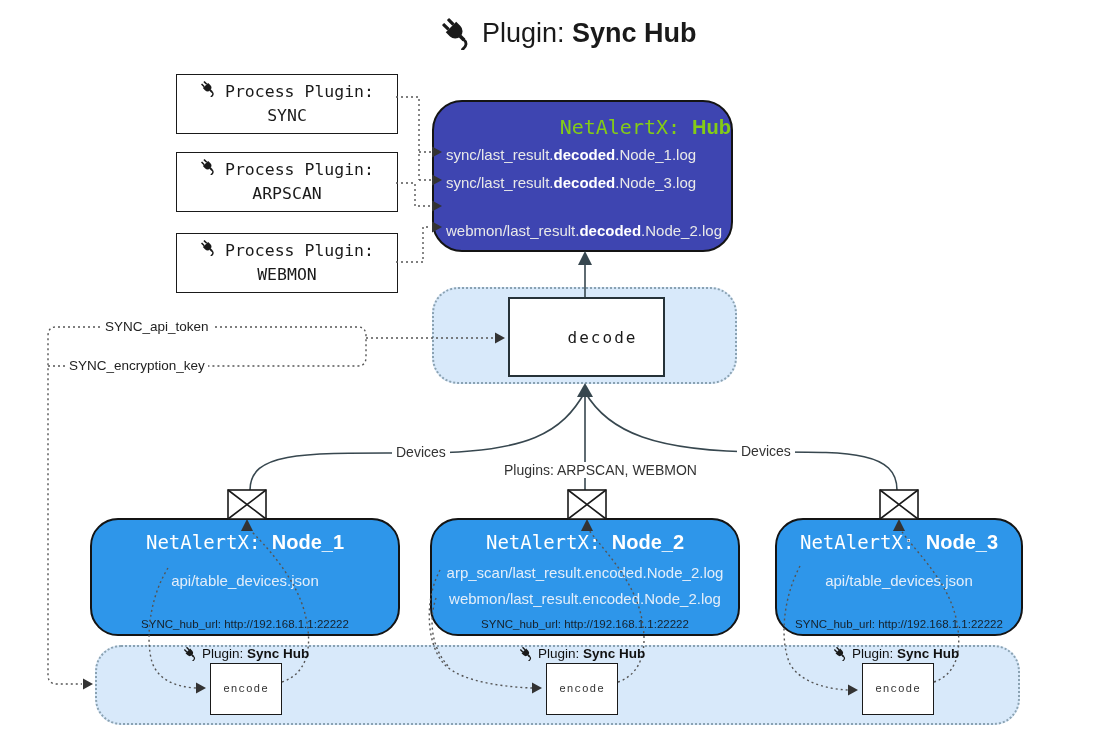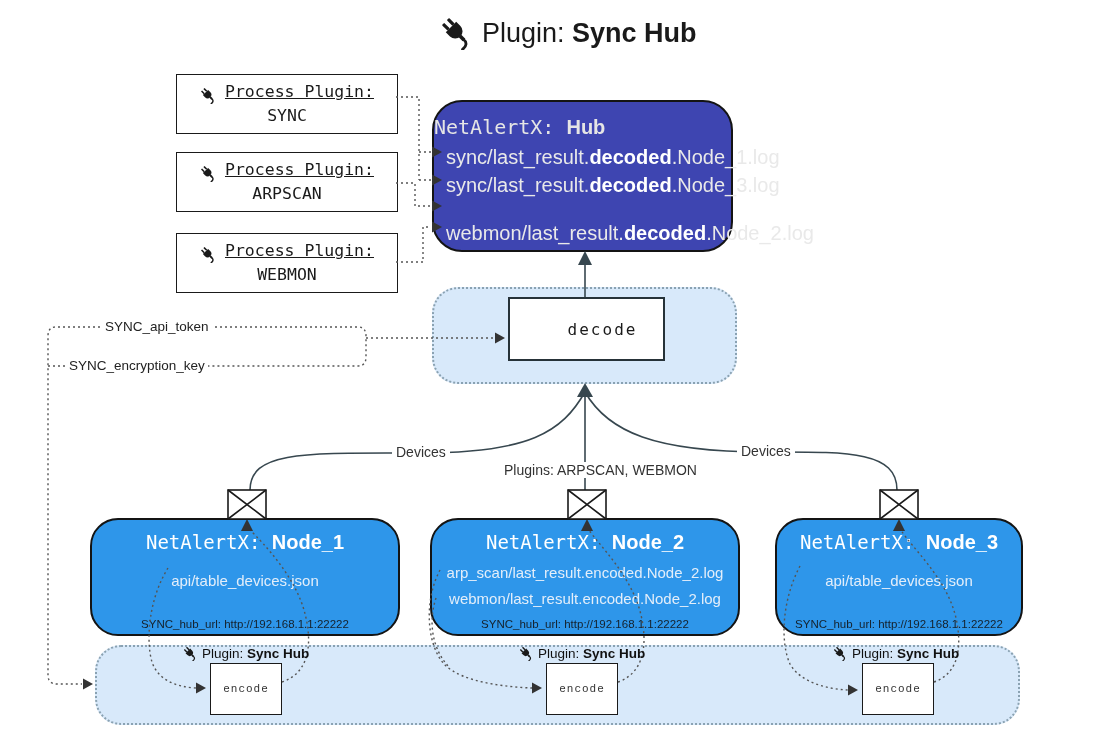--- a/index.html
+++ b/index.html
@@ -11,34 +11,34 @@
   .lblmask{background:#fff;padding:0 4px;z-index:6;font-size:14px;color:#333;white-space:nowrap;}
   
   .title{left:440px;top:16px;display:flex;align-items:center;gap:8px;z-index:2;}
   .title .txt{font-size:27px;color:#1a1a1a;}
   .title .txt b{font-weight:700;}
   .plug{color:#1a1a1a;}
   
   .pbox{left:176px;width:220px;height:58px;border:1.6px solid #1a1a1a;background:#fff;z-index:2;
         display:flex;flex-direction:column;align-items:center;justify-content:center;
         font-family:"DejaVu Sans Mono",monospace;font-size:16.5px;line-height:1.45;}
-  .pbox .row{display:flex;align-items:flex-end;gap:8px;text-decoration:underline;}
+  .pbox .row{display:flex;align-items:flex-start;gap:8px;}
   
   .huburl{left:432px;top:72px;width:301px;text-align:center;font-size:11px;color:#1a1a1a;z-index:2;}
   .hub{left:432px;top:100px;width:301px;height:152px;background:var(--hub_fill,#3e45b1);
        border:2px solid #141414;border-radius:30px;z-index:2;box-sizing:border-box;}
-  .hubtitle{position:absolute;left:0;top:13px;width:100%;text-align:left;color:#e5e5e5;font-size:20px;white-space:nowrap;}
+  .hubtitle{position:absolute;left:0;top:13px;width:100%;text-align:right;color:#84cc16;font-size:20px;white-space:nowrap;}
   .hubtitle b{font-family:"Liberation Sans",sans-serif;font-weight:700;}
-  .hublog{position:absolute;left:12px;white-space:nowrap;font-size:20px;color:#e9e9e9;}
+  .hublog{position:absolute;left:12px;white-space:nowrap;font-size:15px;color:#e9e9e9;}
   .hublog b{color:#fff;}
   
   .panel{background:var(--panel_fill,#d8e9fa);border:2px dotted var(--panel_border,#8aa2b2);
          border-radius:26px;z-index:1;box-sizing:border-box;}
   .decode-panel{left:432px;top:287px;width:305px;height:97px;}
-  .decodebox{left:508px;top:297px;width:157px;height:64px;background:#fff;border:2px solid #263238;
+  .decodebox{left:508px;top:297px;width:157px;height:80px;background:#fff;border:2px solid #263238;
              z-index:2;box-sizing:border-box;display:flex;align-items:center;justify-content:center;
              font-family:"DejaVu Sans Mono",monospace;font-size:16px;letter-spacing:2px;padding-left:32px;}
   
   .setting{font-size:13.5px;color:#222;background:#fff;padding:0 3px;z-index:6;white-space:nowrap;}
   
   .node{top:518px;height:118px;background:var(--node_fill,#2e96ea);border:2px solid #141414;
         border-radius:28px;z-index:2;box-sizing:border-box;}
   .ntitle{position:absolute;left:0;top:11px;width:100%;text-align:center;color:#fff;font-size:19px;white-space:nowrap;}
   .ntitle b{font-family:"Liberation Sans",sans-serif;font-weight:700;font-size:20px;}
   .nline{position:absolute;left:0;width:100%;text-align:center;color:#e3eefa;font-size:15px;white-space:nowrap;}

